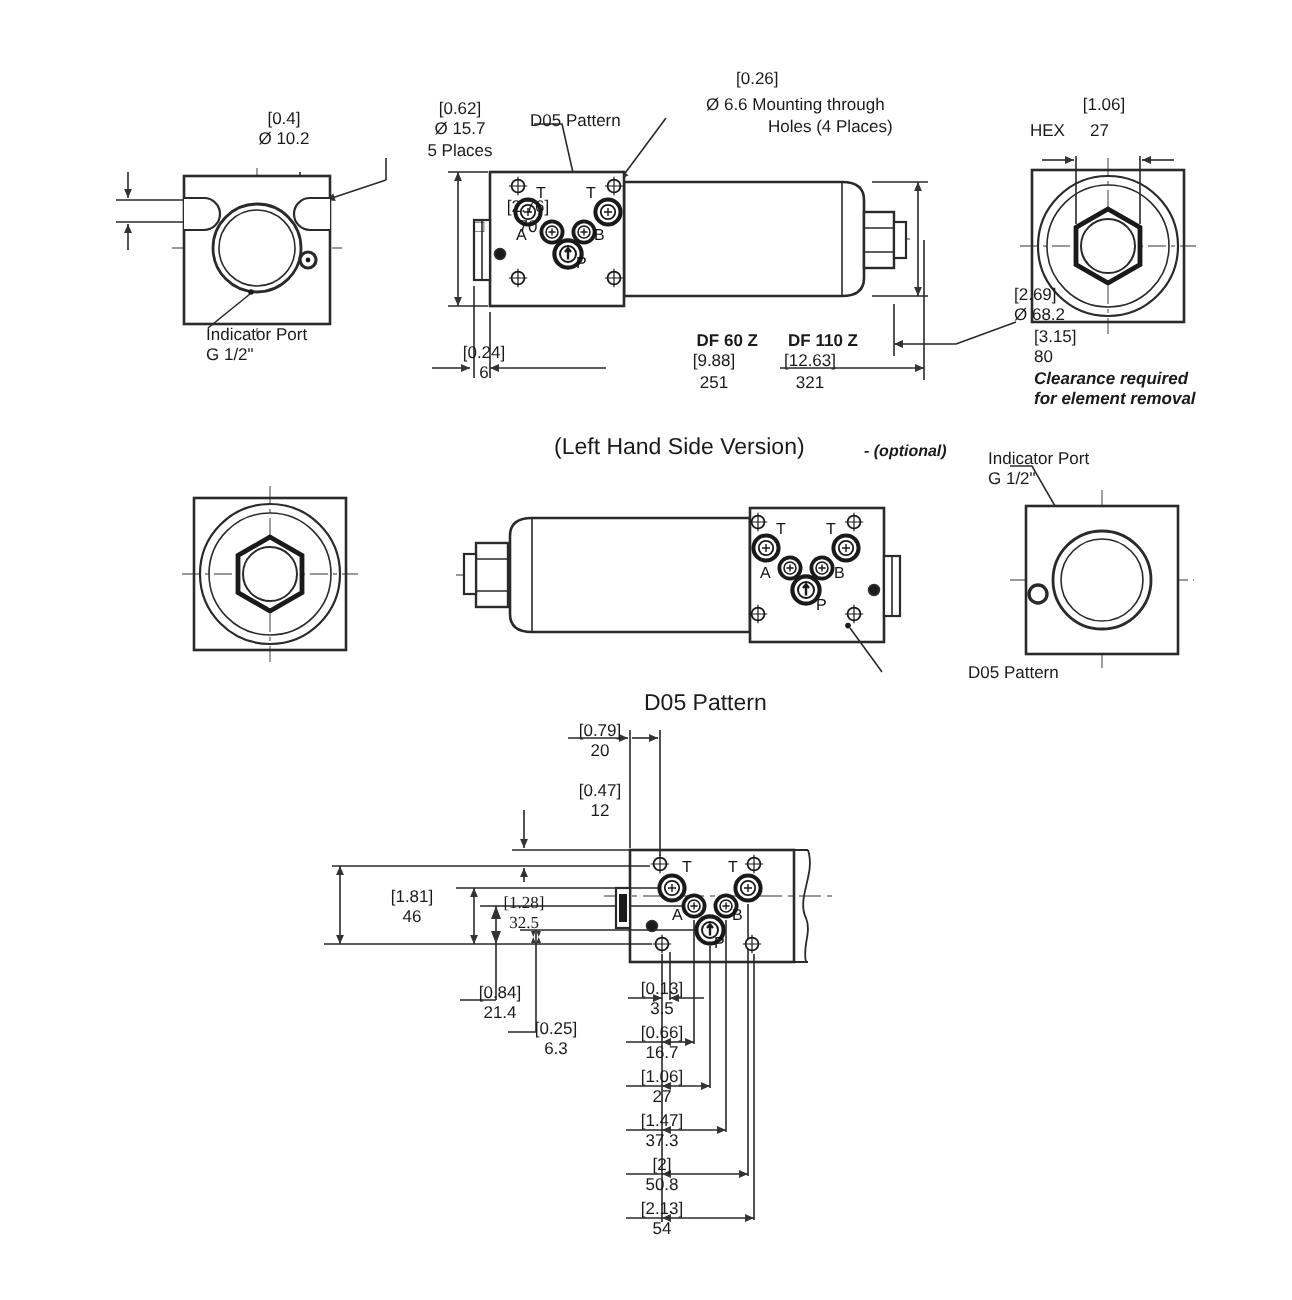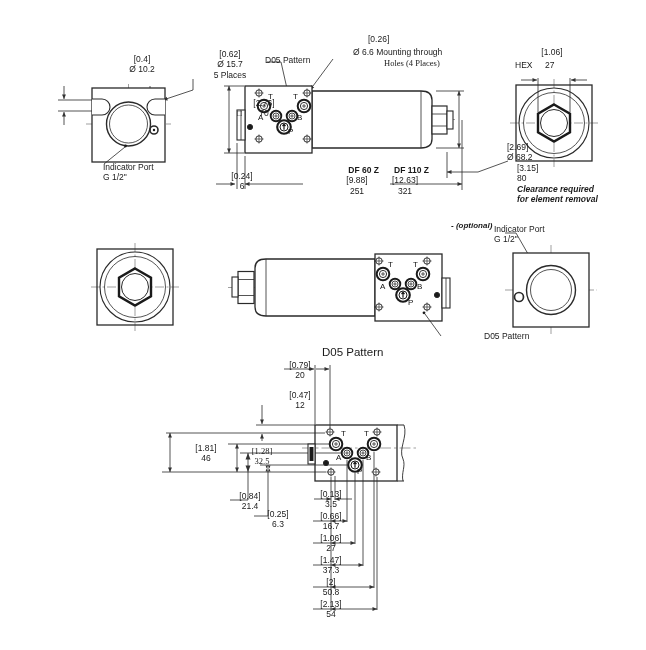--- a/index.html
+++ b/index.html
@@ -234,21 +234,21 @@
 
 <div class="lbl la" style="left:224px;top:55px;">
   <span>D05 Pattern</span>
 </div>
 <div class="lbl la" style="left:327px;top:34px;">
   <span>[0.26]</span>
 </div>
 <div class="lbl la" style="left:312px;top:47px;">
   <span>Ø 6.6  Mounting through</span>
 </div>
-<div class="lbl la" style="left:343px;top:58px;font-family:Liberation Serif, serif;">
+<div class="lbl la" style="left:343px;top:58px;">
   <span>Holes (4 Places)</span>
 </div>
 <div class="lbl la" style="left:196px;top:108px;">
   <span>□</span>
 </div>
 <div class="lbl" style="left:203px;top:98px;width:40px;">
   <div>[2.76]</div>
       <div>70</div>
 </div>
 <div class="lbl" style="left:182px;top:171px;width:38px;">
@@ -279,21 +279,24 @@
 <div class="lbl la" style="left:474px;top:60px;">
   <span>HEX</span>
 </div>
 <div class="lbl" style="left:492px;top:47px;width:38px;">
   <span>[1.06]</span>
 </div>
 <div class="lbl la" style="left:504px;top:60px;">
   <span>27</span>
 </div>
 
-<div class="lbl la sub it" style="left:410px;top:221px;">
+<div class="lbl la title" style="left:236px;top:217px;">
+  <span>(Left Hand Side Version)</span>
+</div>
+<div class="lbl la sub it" style="left:391px;top:221px;">
   <span>- (optional)</span>
 </div>
 <div class="lbl la" style="left:453px;top:224px;">
   <div>Indicator Port</div>
       <div>G 1/2"</div>
 </div>
 <div class="lbl la" style="left:443px;top:331px;">
   <span>D05 Pattern</span>
 </div>
 

